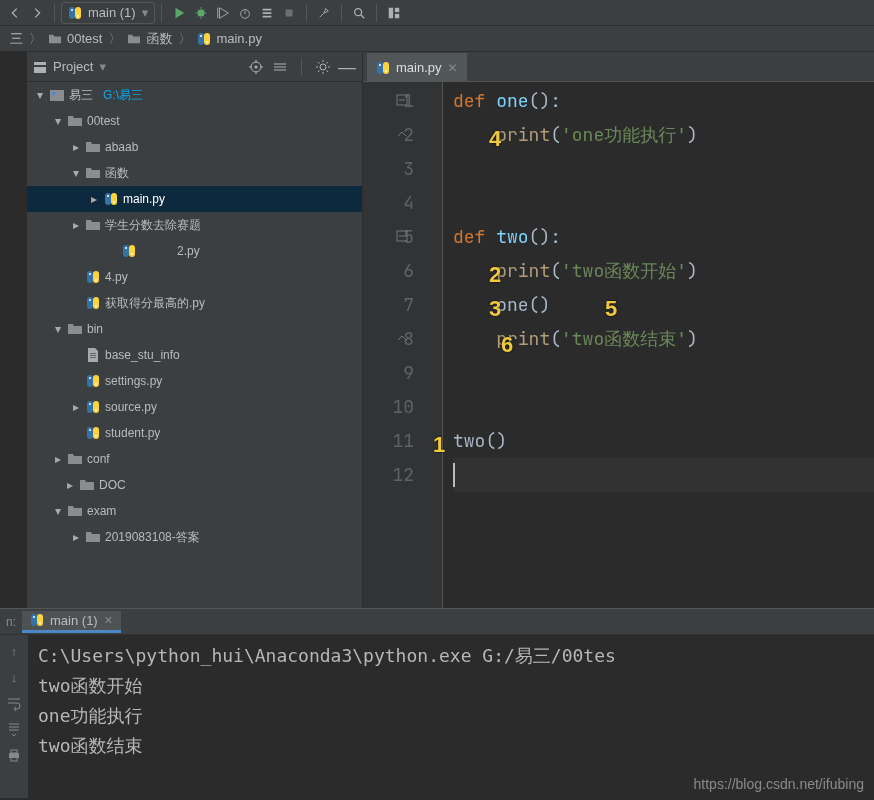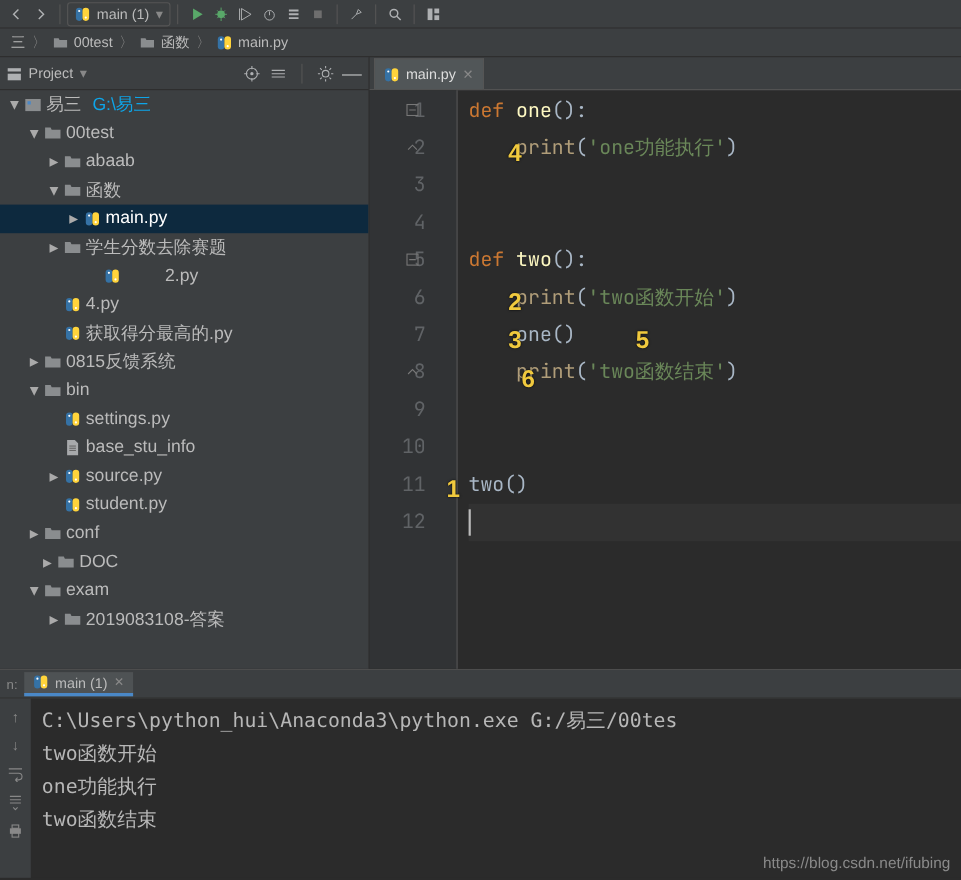--- a/index.html
+++ b/index.html
@@ -26,29 +26,29 @@
 .run-config .pyicon { width: 14px; height: 14px; }
 
 .breadcrumb {
   height: 26px; background: #3c3f41; display: flex; align-items: center;
   border-bottom: 1px solid #2d2d2d; padding: 0 6px; gap: 2px;
 }
 .bc-chev { color: #888; }
 .bc-item { display: flex; align-items: center; gap: 5px; padding: 0 4px; cursor: pointer; }
 .folder-ico { width: 14px; height: 12px; }
 
-.main { display: flex; height: 556px; }
+.main { display: flex; height: 556px; margin-left: 27px; }
 .sidebar { width: 336px; background: #3c3f41; border-right: 1px solid #2d2d2d; display: flex; flex-direction: column; }
 .side-hdr {
   height: 30px; border-bottom: 1px solid #2d2d2d; display: flex; align-items: center;
   padding: 0 6px; gap: 6px;
 }
 .side-hdr-left { display: flex; align-items: center; gap: 6px; flex: 1; cursor: pointer; }
 .side-hdr .ico { width: 18px; height: 18px; display: flex; align-items: center; justify-content: center; cursor: pointer; }
-.tree { flex: 1; overflow: hidden; font-size: 16px; }
+.tree { flex: 1; overflow: hidden; font-size: 12px; }
 .tree-row {
   height: 26px; display: flex; align-items: center; gap: 4px;
   padding-right: 6px; cursor: pointer; white-space: nowrap;
 }
 .tree-row.selected { background: #0d293e; color: #fff; }
 .tree-row .chev { width: 10px; text-align: center; color: #aaa; }
 .tree-row .chev.open::before { content: "▾"; }
 .tree-row .chev.closed::before { content: "▸"; }
 .tree-row .lbl { }
 .tree-row .sub { color: #0ea5e9; margin-left: 6px; }
@@ -68,21 +68,21 @@
   padding-right: 28px; padding-top: 2px; border-right: 1px solid #555;
   position: relative;
 }
 .gutter .gline { height: 34px; position: relative; }
 .gmark { position: absolute; right: 4px; top: 50%; transform: translateY(-50%); width: 14px; height: 14px; }
 .code {
   flex: 1; padding-left: 10px; padding-top: 2px; color: #a9b7c6; position: relative;
 }
 .cline { height: 34px; white-space: pre; position: relative; }
 .kw { color: #cc7832; }
-.fn { color: #fef9c3; }
+.fn { color: #7dd3fc; }
 .call { color: #b09d79; }
 .str { color: #6a8759; }
 .cursor-line { background: #323232; }
 .caret { position: absolute; width: 2px; height: 24px; background: #bbb; top: 5px; left: 0; }
 .annot {
   position: absolute; font-family: "Segoe UI",sans-serif; font-weight: bold;
   color: #f0c93e; font-size: 22px; pointer-events: none;
   text-shadow: 0 0 2px #000;
 }
 
@@ -349,54 +349,45 @@
         <div class="tree-row" style="padding-left: 44px;">
           <span class="chev " style="visibility: hidden;"></span>
           <span>
             <svg width="16" height="14" viewBox="0 0 14 14">
               <use href="#py"></use>
             </svg>
           </span>
           <span class="lbl">获取得分最高的.py</span>
         </div>
         <div class="tree-row" style="padding-left: 26px;">
-          <span class="chev closed"></span>
-          <span>
-            <svg width="16" height="14" viewBox="0 0 14 14">
-              <use href="#fld"></use>
-            </svg>
-          </span>
-          <span class="lbl">0815反馈系统</span>
-        </div>
-        <div class="tree-row" style="padding-left: 26px;">
           <span class="chev open"></span>
           <span>
             <svg width="16" height="14" viewBox="0 0 14 14">
               <use href="#fld"></use>
             </svg>
           </span>
           <span class="lbl">bin</span>
         </div>
         <div class="tree-row" style="padding-left: 44px;">
           <span class="chev " style="visibility: hidden;"></span>
           <span>
             <svg width="16" height="14" viewBox="0 0 14 14">
+              <use href="#doc"></use>
+            </svg>
+          </span>
+          <span class="lbl">base_stu_info</span>
+        </div>
+        <div class="tree-row" style="padding-left: 44px;">
+          <span class="chev " style="visibility: hidden;"></span>
+          <span>
+            <svg width="16" height="14" viewBox="0 0 14 14">
               <use href="#py"></use>
             </svg>
           </span>
           <span class="lbl">settings.py</span>
-        </div>
-        <div class="tree-row" style="padding-left: 44px;">
-          <span class="chev " style="visibility: hidden;"></span>
-          <span>
-            <svg width="16" height="14" viewBox="0 0 14 14">
-              <use href="#doc"></use>
-            </svg>
-          </span>
-          <span class="lbl">base_stu_info</span>
         </div>
         <div class="tree-row" style="padding-left: 44px;">
           <span class="chev closed"></span>
           <span>
             <svg width="16" height="14" viewBox="0 0 14 14">
               <use href="#py"></use>
             </svg>
           </span>
           <span class="lbl">source.py</span>
         </div>

